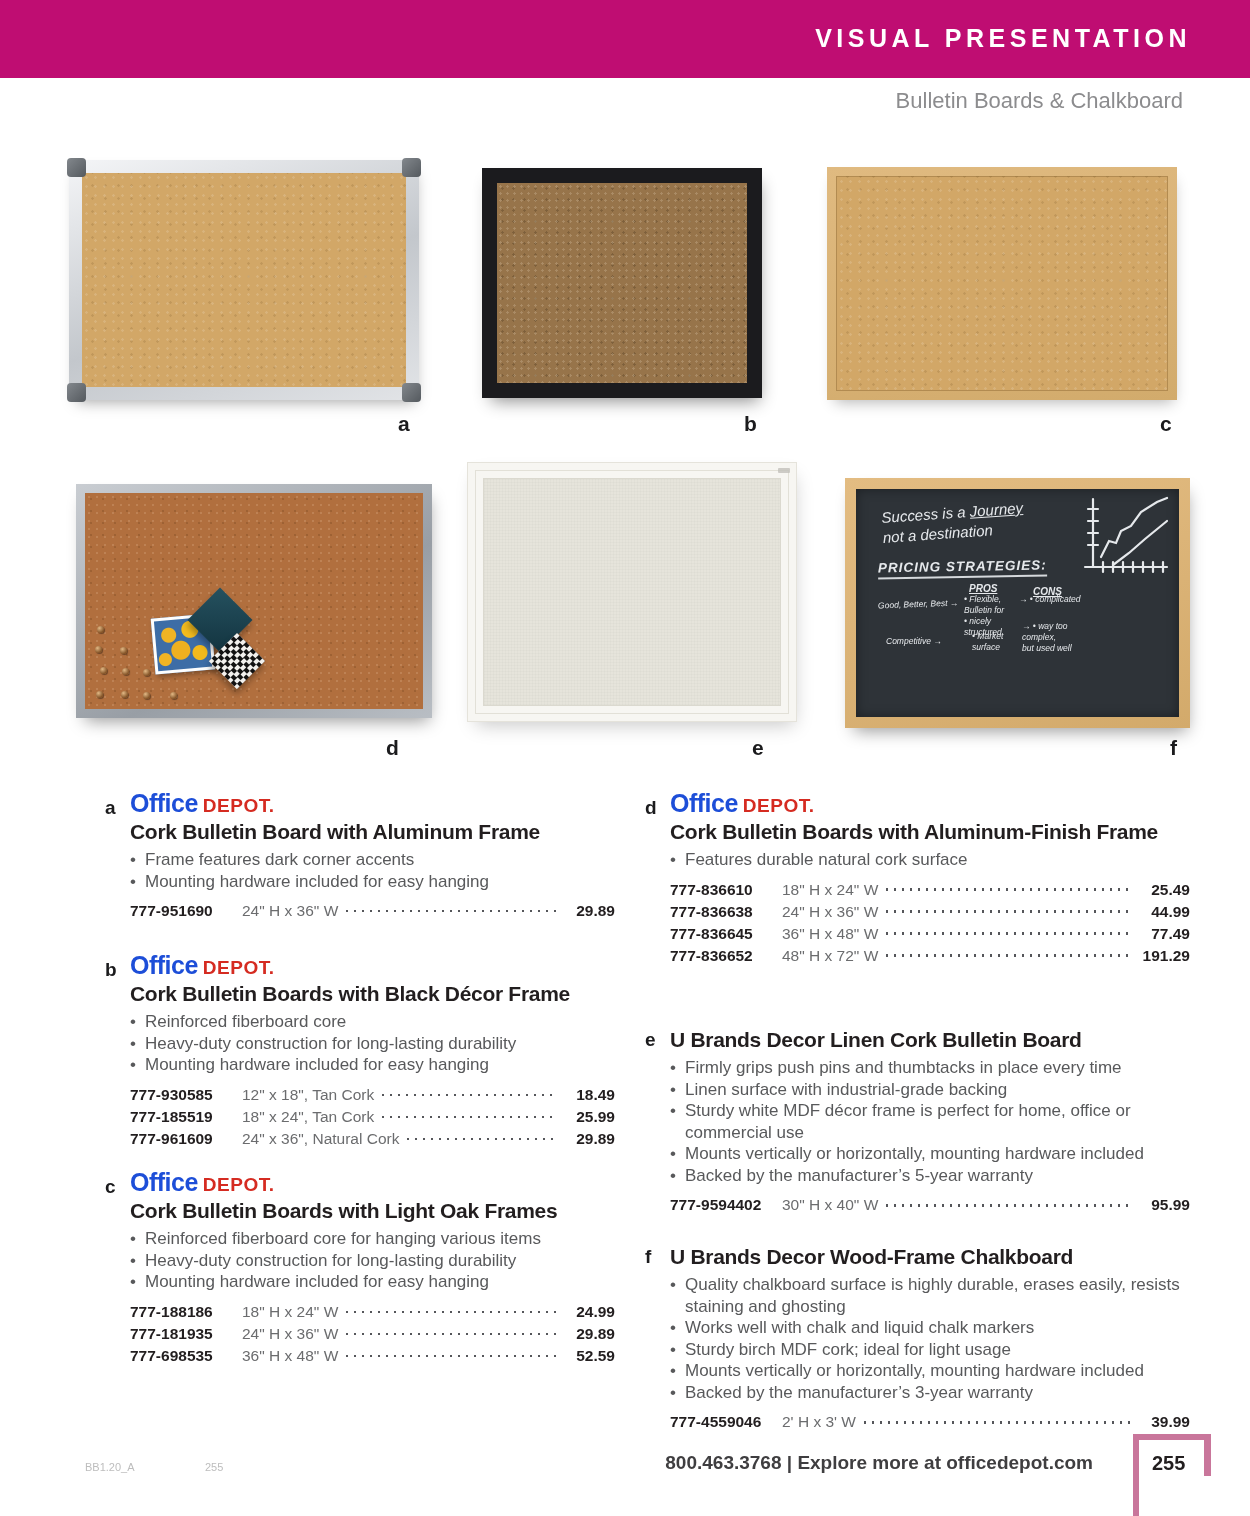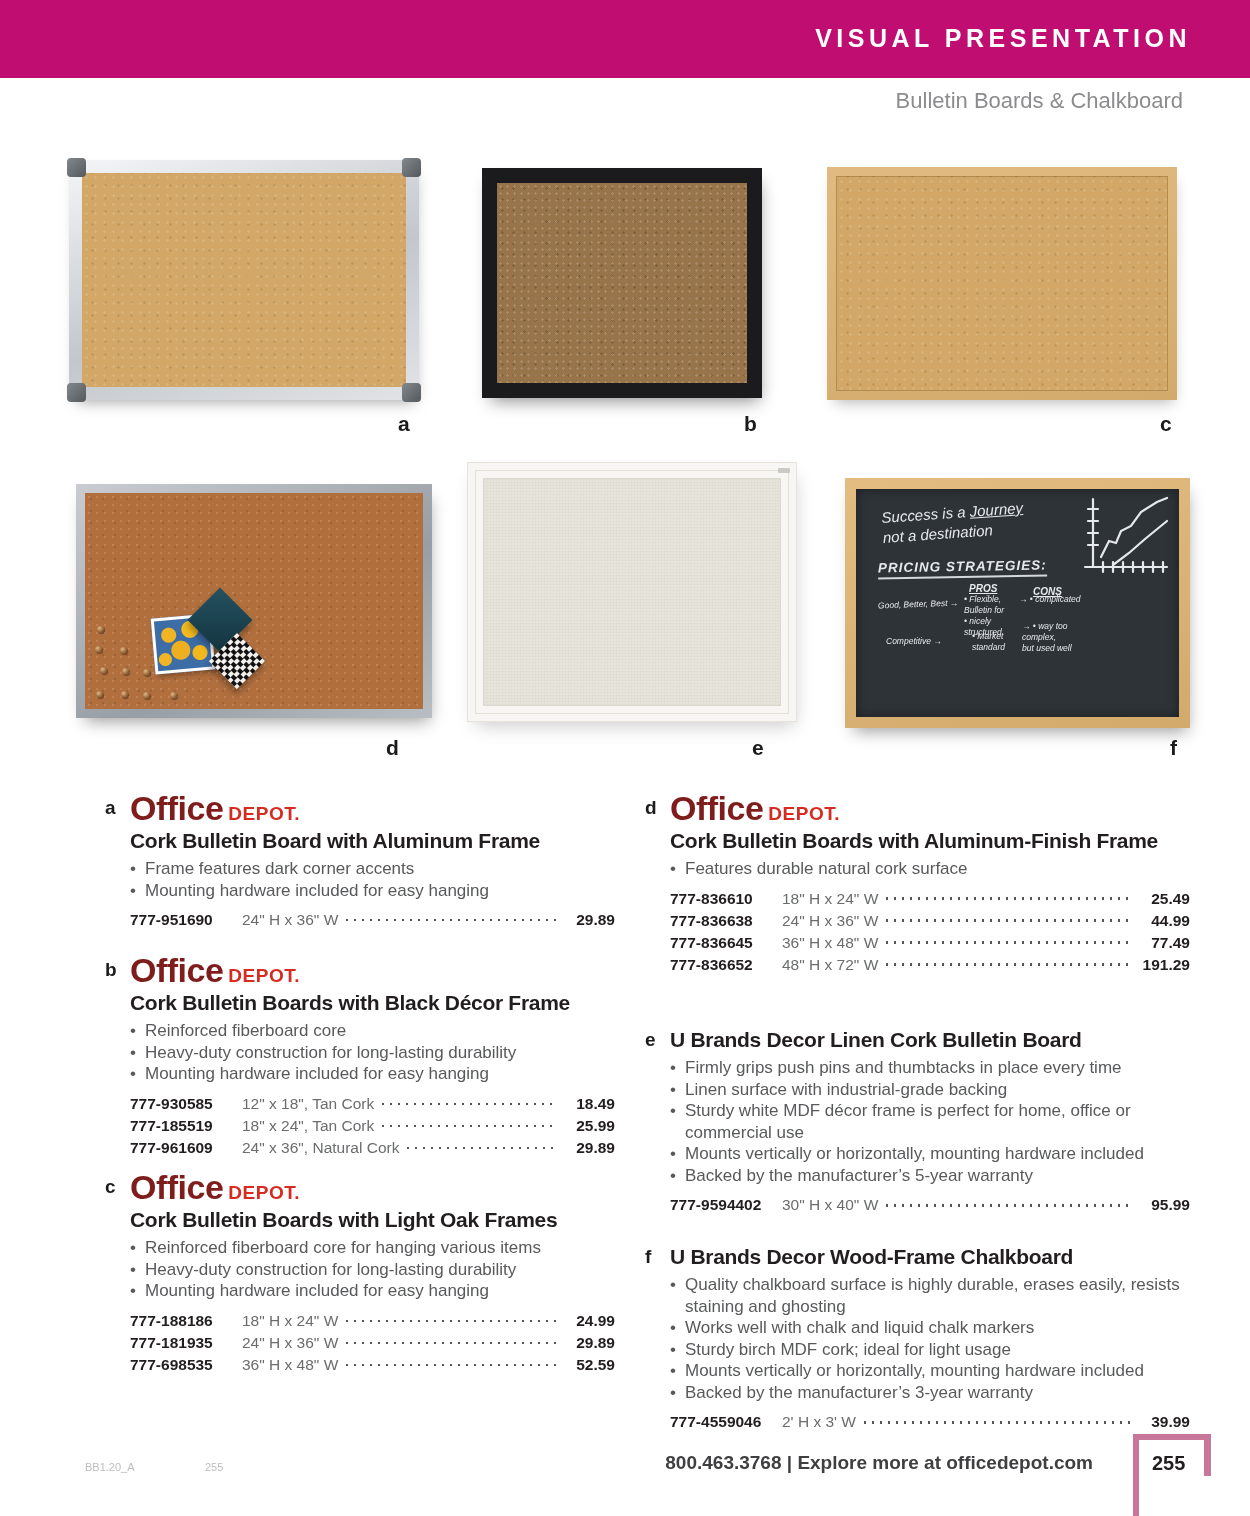--- a/index.html
+++ b/index.html
@@ -110,21 +110,21 @@
 
   
   .listing { position:absolute; display:flex; }
   .listing.col-left { left:105px; width:510px; }
   .listing.col-right { left:645px; width:545px; }
   .sec-letter { width:25px; flex:none; font-size:19px; font-weight:bold; color:#1b1b1d; }
   .sec-letter.with-logo { padding-top:6px; }
   .sec-letter.no-logo { padding-top:1px; }
   .sec-body { flex:1; min-width:0; }
   .brand-logo { line-height:1; margin:0 0 4px 0; white-space:nowrap; }
-  .brand-logo .b1 { color:#7f1d1d; font-weight:bold; font-size:34px; letter-spacing:-0.5px; }
+  .brand-logo .b1 { color:#1d4ed8; font-weight:bold; font-size:25px; letter-spacing:-0.5px; }
   .brand-logo .b2 { color:#d52b21; font-weight:bold; font-size:19px; letter-spacing:0.5px; margin-left:5px; }
   .prod-title { margin:0 0 5px 0; font-size:21px; font-weight:bold; color:#221e1f; letter-spacing:-0.3px; }
   .bullets { margin:0; padding:0; list-style:none; }
   .bullets li { position:relative; padding-left:15px; font-size:17px; color:#58595b; line-height:1.27; }
   .bullets li::before { content:"•"; position:absolute; left:0; }
   .sku-rows { margin-top:8px; }
   .sku-row { display:flex; align-items:baseline; font-size:15.5px; line-height:1.42; }
   .sku { flex:none; width:112px; font-weight:bold; color:#221e1f; }
   .desc { flex:none; color:#6b6c6e; white-space:nowrap; }
   .dots { flex:1; min-width:18px; height:2.2px; margin:0 8px; align-self:center;
@@ -211,21 +211,21 @@
       <div class="chalk chalk-small" style="left:108px;top:105px">
         <span>• Flexible,</span><br>
         <span>Bulletin for</span><br>
         <span>• nicely</span><br>
         <span>structured</span>
       </div>
       <div class="chalk chalk-small" style="left:163px;top:105px">→ • complicated</div>
       <div class="chalk chalk-small" style="left:30px;top:147px">Competitive →</div>
       <div class="chalk chalk-small" style="left:116px;top:142px">
         <span>• Market</span><br>
-        <span>standard</span>
+        <span>surface</span>
       </div>
       <div class="chalk chalk-small" style="left:166px;top:132px">
         <span>→ • way too</span><br>
         <span>complex,</span><br>
         <span>but used well</span>
       </div>
       <svg style="position:absolute;right:8px;top:6px" width="92" height="88" viewBox="0 0 92 88">
         <g stroke="#e6e9ec" stroke-width="2.2" fill="none" stroke-linecap="round">
           <path d="M14,4 V72"></path>
           <path d="M9,14 H19 M9,26 H19 M9,38 H19 M9,50 H19"></path>

